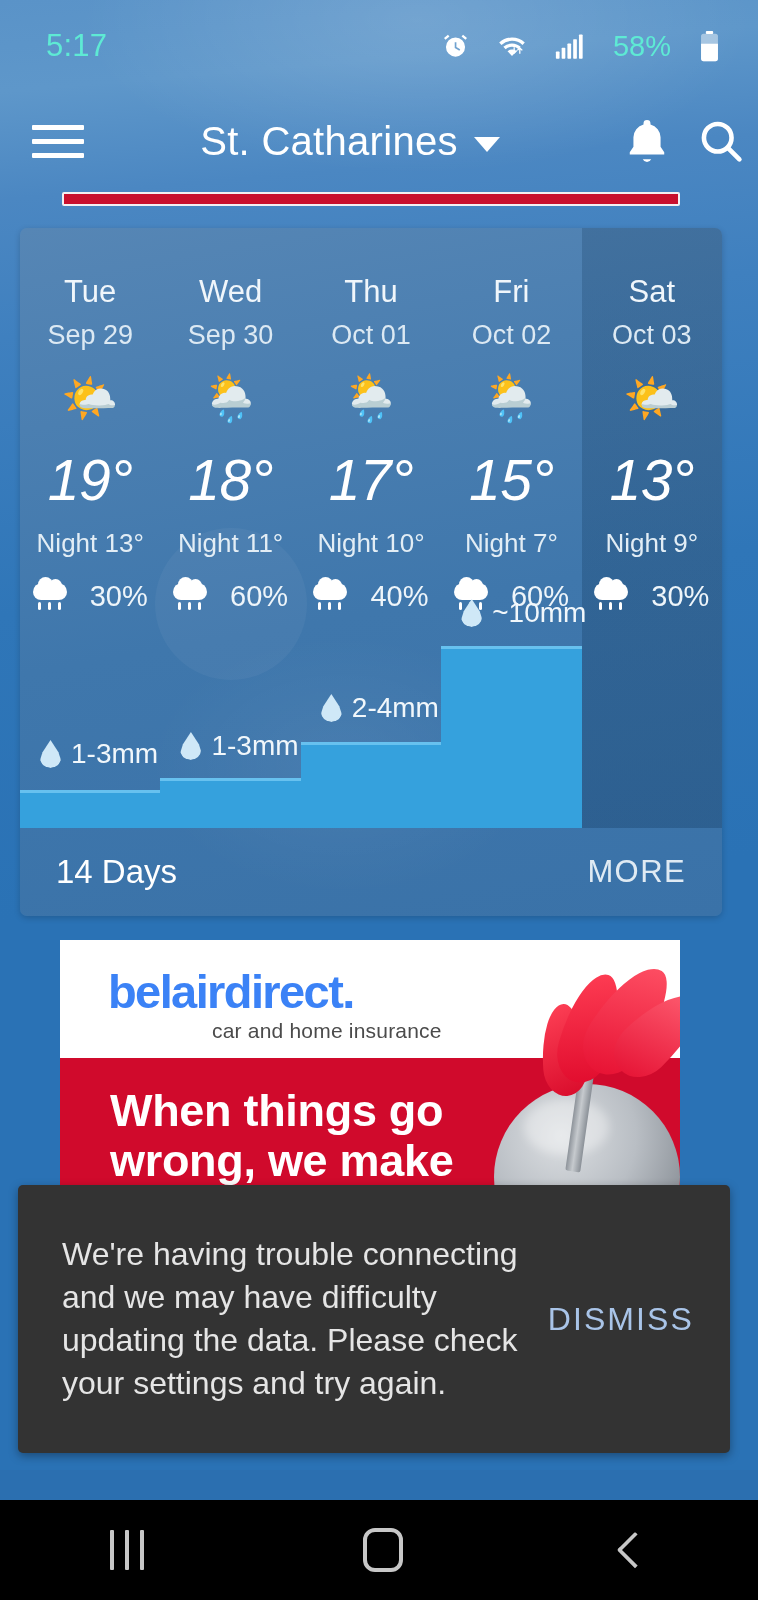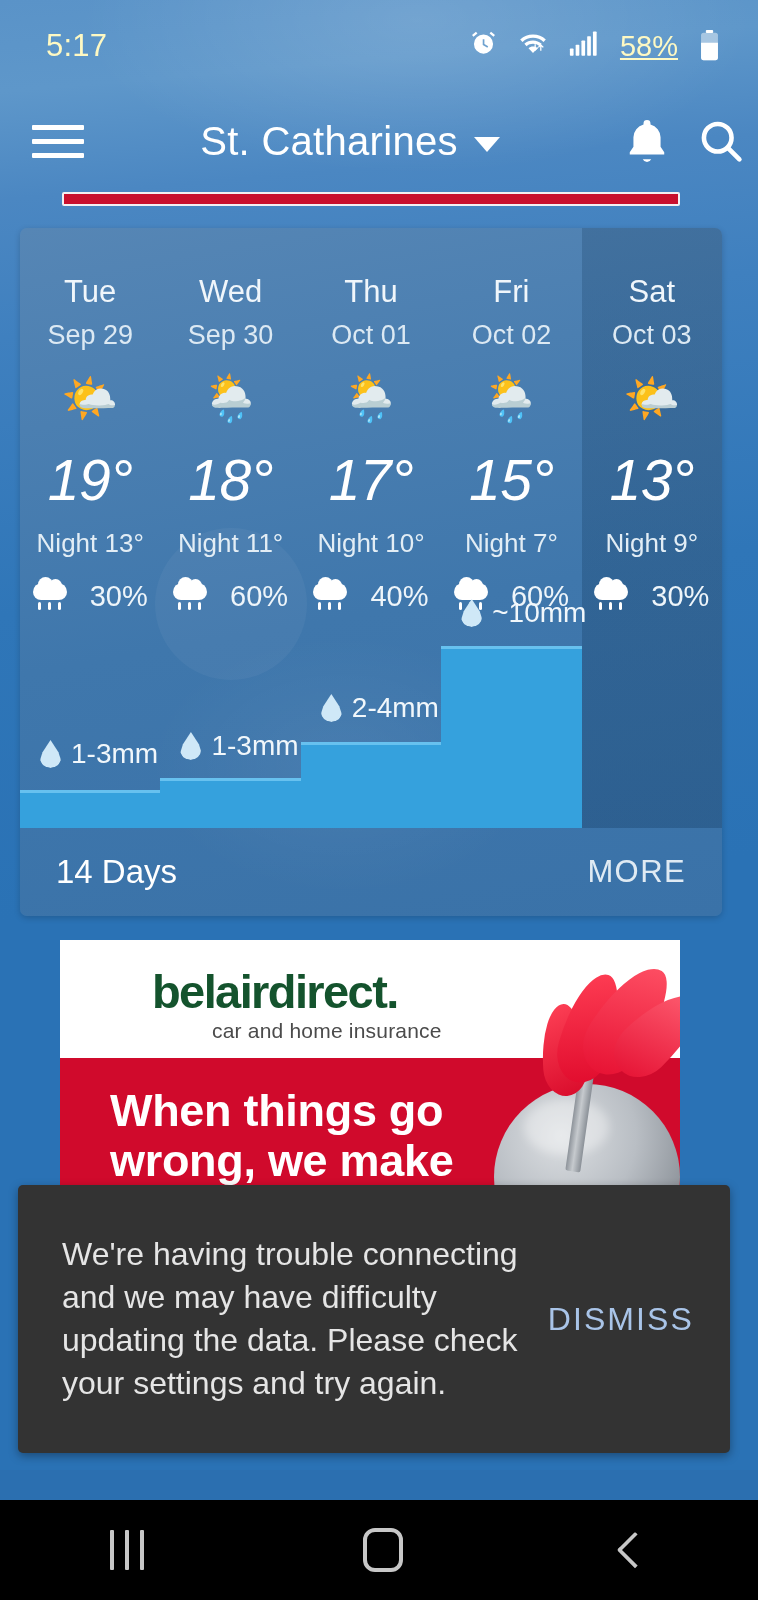--- a/index.html
+++ b/index.html
@@ -19,24 +19,24 @@
   .app-bg::after{
     content:""; position:absolute; left:0; top:0; width:100%; height:200px;
     background:radial-gradient(ellipse 480px 220px at 55% 10%, rgba(255,255,255,.14), rgba(255,255,255,0) 70%);
     pointer-events:none;
   }
 
   
   .statusbar{
     position:absolute; left:0; top:0; width:758px; height:92px;
     display:flex; align-items:center; justify-content:space-between;
-    padding:0 38px 0 46px; color:#fef9c3;
+    padding:0 38px 0 46px; color:#5eead4;
   }
   .clock{ font-size:31px; letter-spacing:.2px; font-weight:400; }
-  .sys-icons{ display:flex; align-items:flex-start; gap:21px;text-decoration:underline; }
+  .sys-icons{ display:flex; align-items:center; gap:28px; }
   .sys-icons svg{ display:block; }
   .batt-pct{ font-size:29px; font-weight:400; letter-spacing:0; }
 
   
   .appbar{
     position:absolute; left:0; top:92px; width:758px; height:98px;
     display:flex; align-items:center; color:#fff;
   }
   .hamburger{ width:62px; margin-left:32px; display:flex; flex-direction:column; gap:9px; cursor:pointer; }
   .hamburger span{ display:block; height:5px; background:#fff; border-radius:1px; width:52px; }
@@ -126,21 +126,21 @@
   .more{ font-size:31px; color:#dfeaf3; letter-spacing:1.4px; }
 
   
   .ad{
     position:absolute; left:60px; top:940px; width:620px; height:286px; overflow:hidden;
     background:#ffffff;
   }
   .ad-top{ position:absolute; left:0; top:0; width:100%; height:118px; background:#fff; }
   .ad-logo{
     position:absolute; left:48px; top:28px; font-size:47px; font-weight:700;
-    color:#14532d; letter-spacing:-1.6px; line-height:1;margin-left:44px;
+    color:#3b82f6; letter-spacing:-1.6px; line-height:1;
   }
   .ad-tag{
     position:absolute; left:152px; top:80px; font-size:21px; color:#4b4b4b; letter-spacing:.2px; line-height:1;
   }
   .ad-red{
     position:absolute; left:0; top:118px; width:100%; height:168px; background:#d00a2c;
   }
   .ad-head{
     position:absolute; left:50px; top:146px; width:430px;
     font-size:45px; line-height:1.12; color:#fff; font-weight:700; letter-spacing:-.3px;

